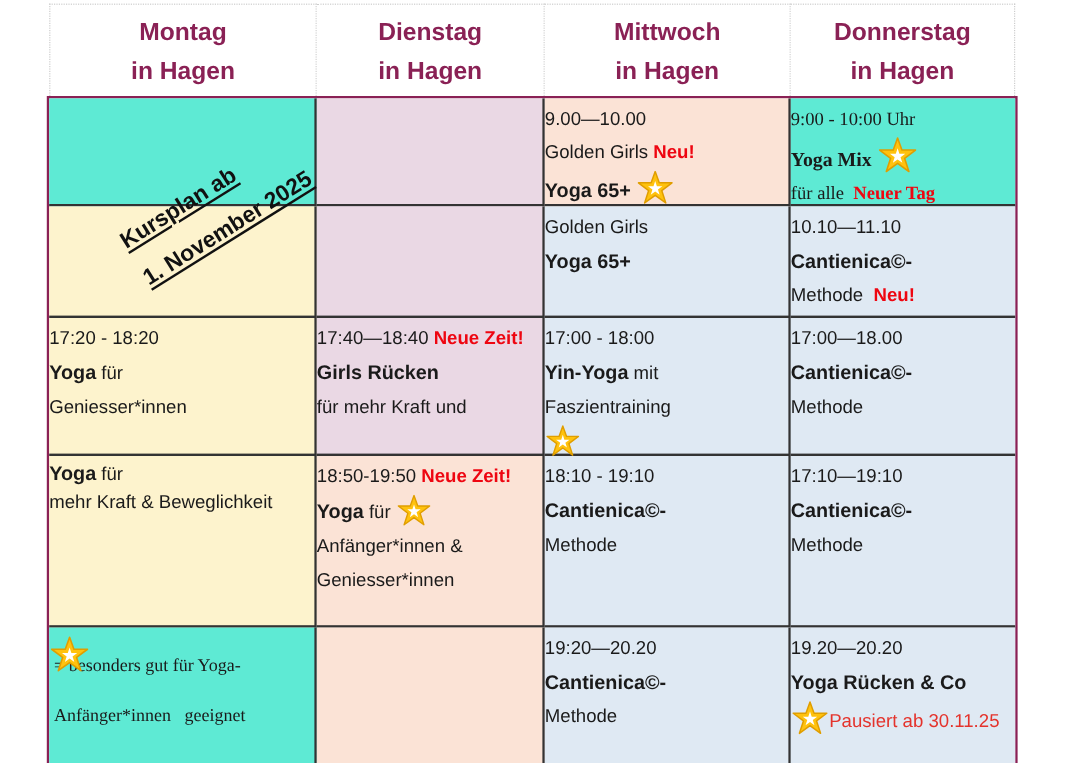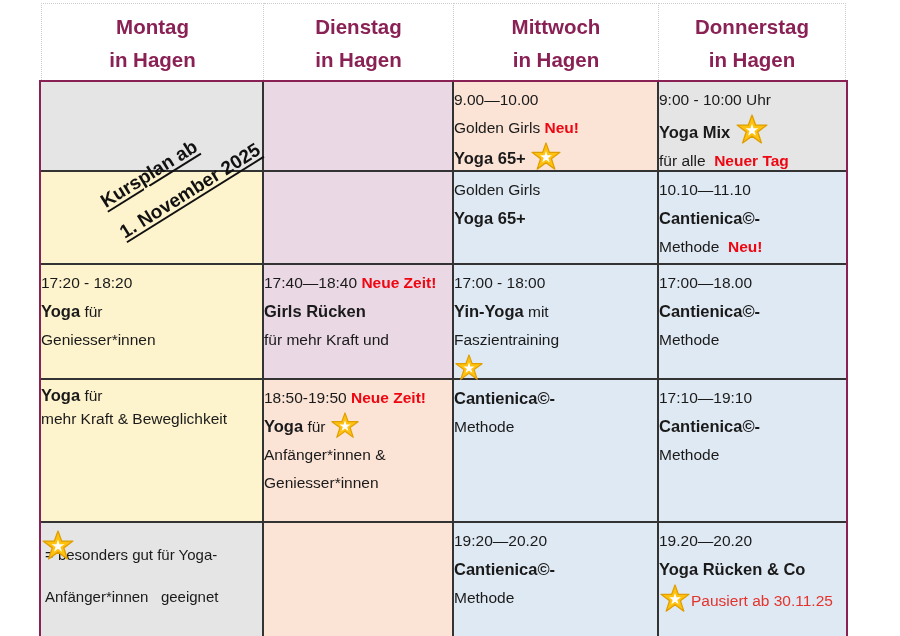--- a/index.html
+++ b/index.html
@@ -23,21 +23,21 @@
                grid-template-rows:90px 93px 115px 143px 150px;
                border:2px solid var(--maroon,#8a2155); width:809px; }
   .cell { position:relative; border-right:2px solid var(--inner,#333); border-bottom:2px solid var(--inner,#333);
           text-align:left; padding-top:4px; font-size:15.5px; overflow:visible; }
   .cell:nth-child(4n) { border-right:none; }
   .line { line-height:28px; white-space:nowrap; }
   .b  { font-weight:700; font-size:16.5px; }
   .r  { font-weight:700; color:var(--red,#ee0611); }
   .rp { color:var(--red2,#e4332c);margin-top:12px; }
 
-  .bg-white { background:#e5e5e5; }
+  .bg-white { background:#5eead4;font-family:Liberation Serif, serif; }
   .bg-yellow { background:var(--cell-yellow,#fdf3cd); }
   .bg-mauve { background:var(--cell-mauve,#ead8e4); }
   .bg-peach { background:var(--cell-peach,#fbe3d6); }
   .bg-blue { background:var(--cell-blue,#dfe9f3); }
 
   .cell.tight .line { line-height:23px; }
 
   .cell.legend { text-align:left; padding-left:4px; padding-top:3px; }
   .cell.legend .line { line-height:26px; font-size:15px; white-space:pre-wrap;margin-top:16px; }
   .cell.legend .line:first-child { padding-left:24px; }
@@ -140,20 +140,21 @@
       <div class="cell bg-peach">
           <div class="line"><span>18:50-19:50 </span><span class="r">Neue Zeit!</span></div>
           <div class="line"><span class="b">Yoga</span><span> für </span><span class="star"><svg width="28" height="28" viewBox="0 0 24 24">
                 <polygon points="12,0.8 14.7,8.28 23.2,8.29 16.37,13.42 19.05,21.7 12,16.6 4.95,21.7 7.63,13.42 0.8,8.29 9.3,8.28" fill="#ffc20e" stroke="#e09e00" stroke-width="1" stroke-linejoin="round"></polygon>
                 <polygon points="12,7.13 13.13,10.61 16.79,10.62 13.84,12.77 14.96,16.25 12,14.11 9.04,16.25 10.16,12.77 7.21,10.62 10.87,10.61" fill="#ffffff"></polygon>
               </svg></span></div>
           <div class="line"><span>Anfänger*innen &amp;</span></div>
           <div class="line"><span>Geniesser*innen</span></div>
         </div>
       <div class="cell bg-blue">
+          <div class="line"><span>18:10 - 19:10</span></div>
           <div class="line"><span class="b">Cantienica©-</span></div>
           <div class="line"><span>Methode</span></div>
         </div>
       <div class="cell bg-blue">
           <div class="line"><span>17:10—19:10</span></div>
           <div class="line"><span class="b">Cantienica©-</span></div>
           <div class="line"><span>Methode</span></div>
         </div>
 
       <div class="cell bg-white legend">

